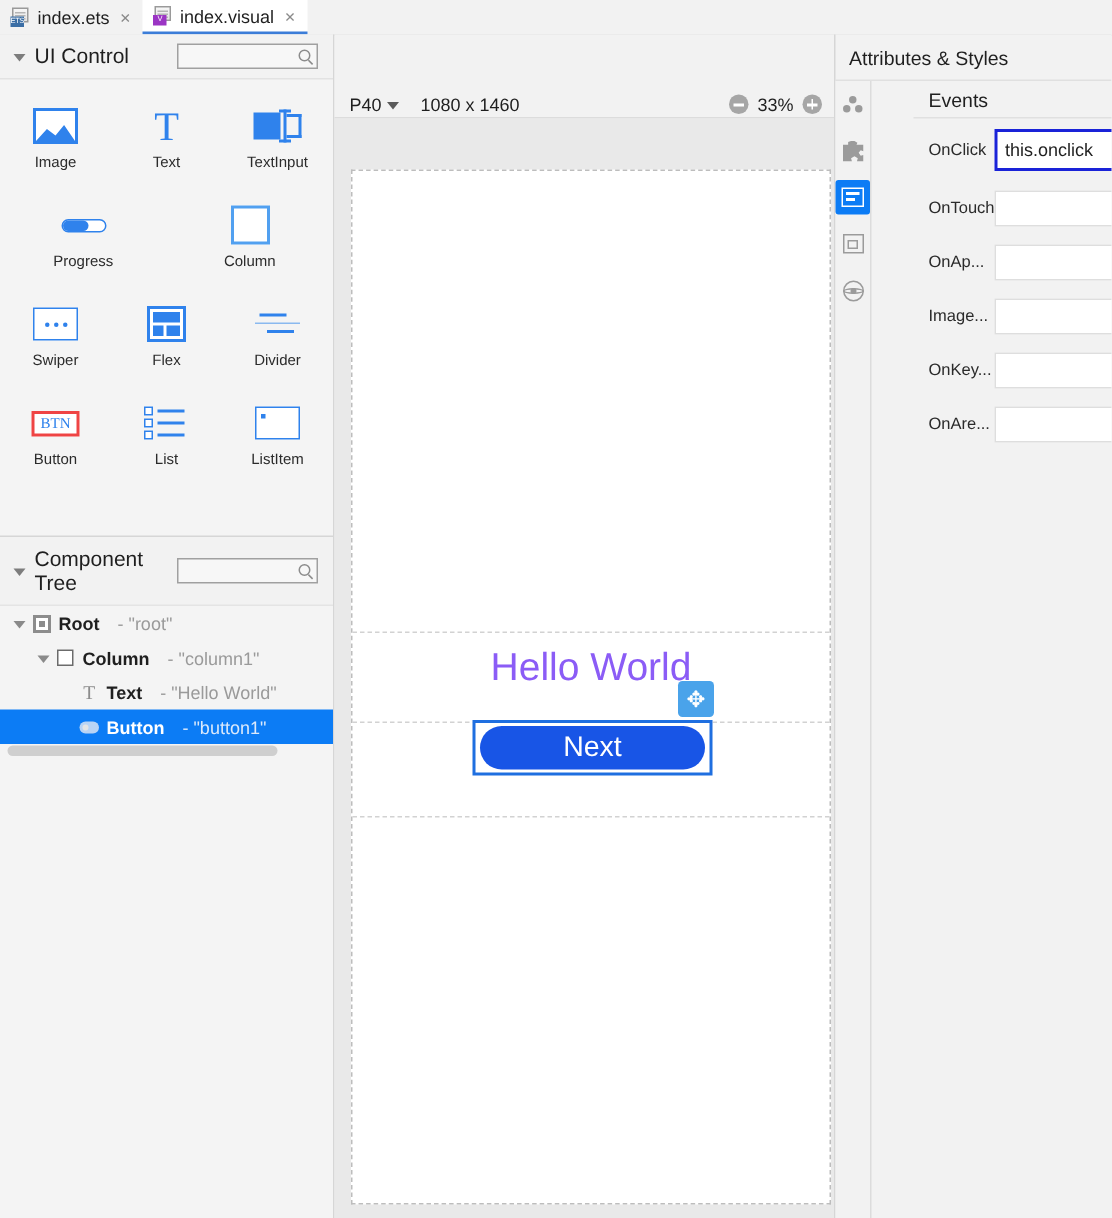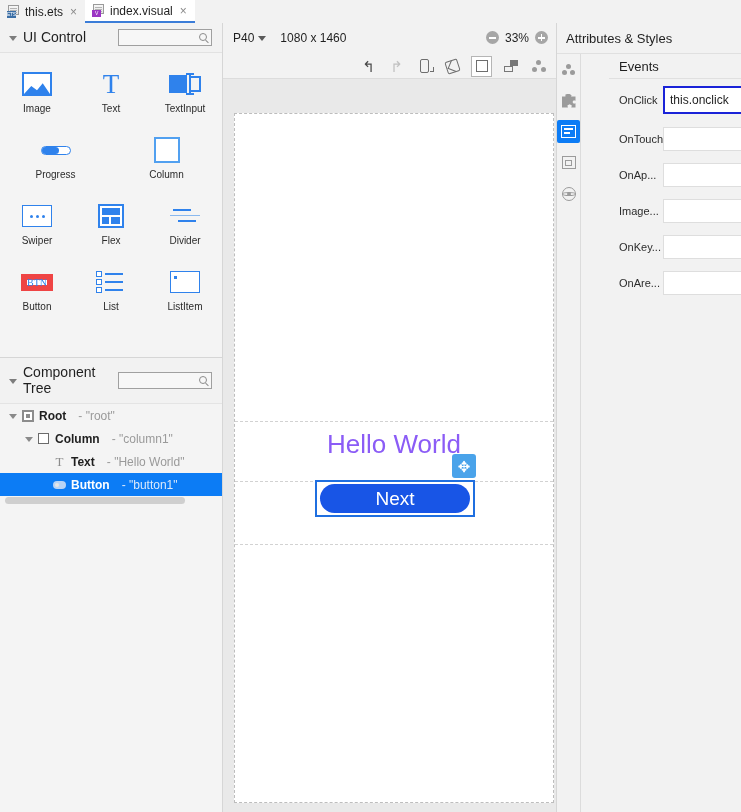--- a/index.html
+++ b/index.html
@@ -210,21 +210,21 @@
   .g-flex { width:26px;height:24px;border:2px solid #2f82ec;box-sizing:border-box;background:#fff;padding:2px;display:flex;flex-direction:column;gap:2px;}
   .g-flex .r1{height:7px;background:#2f82ec;}
   .g-flex .r2{flex:1;display:flex;gap:2px;}
   .g-flex .r2 .a{width:7px;background:#2f82ec;}
   .g-flex .r2 .b{flex:1;background:#2f82ec;}
   .g-div { width:30px;height:18px;position:relative; }
   .g-div i{position:absolute;left:3px;height:2px;background:#2f82ec;}
   .g-div .l1{top:2px;width:18px;}
   .g-div .l2{top:8px;left:0;width:30px;height:1px;background:#8ab9ef;}
   .g-div .l3{top:13px;left:8px;width:18px;}
-  .g-btn { width:32px;height:17px;border:6px solid #ef4444;box-sizing:border-box;background:#fff;color:#2f82ec;font-size:10px;display:flex;align-items:center;justify-content:center;font-family:"Liberation Serif",serif;}
+  .g-btn { width:32px;height:17px;border:2px solid #ef4444;box-sizing:border-box;background:#fff;color:#2f82ec;font-size:10px;display:flex;align-items:center;justify-content:center;font-family:"Liberation Serif",serif;}
   .g-list { width:30px;height:22px;display:flex;flex-direction:column;justify-content:space-between;}
   .g-list .li{display:flex;align-items:center;gap:3px;}
   .g-list .li .bx{width:6px;height:6px;border:1px solid #2f82ec;box-sizing:border-box;background:#fff;}
   .g-list .li .ln{width:18px;height:2px;background:#2f82ec;}
   .g-listitem { width:30px;height:22px;border:1px solid #2f82ec;box-sizing:border-box;background:#fff;padding:4px 3px;}
   .g-listitem .d{width:3px;height:3px;background:#2f82ec;float:left;margin-right:3px;}
   .g-listitem .l{height:3px;background:#2f82ec;margin-left:6px;}
 
   
   .tree-wrap {
@@ -297,20 +297,21 @@
     width: 333px; height: 56px;
     background: #f2f2f2;
     box-sizing: border-box;
     border-bottom: 1px solid #dcdcdc;
   }
   .ct-row1 {
     height: 30px;
     display: flex;
     align-items: center;
     padding-left: 10px;
+    margin-top: 32px;
   }
   .dev-sel { display:flex; align-items:center; gap:4px; cursor:pointer; font-size:12px; }
   .caret-dn {
     width:0;height:0;
     border-left:4px solid transparent;
     border-right:4px solid transparent;
     border-top:5px solid #5a5a5a;
   }
   .dev-res { margin-left:14px; font-size:12px; color:#1f1f1f; }
   .zoom-grp { margin-left:auto; margin-right:8px; display:flex; align-items:flex-start; gap:6px; }
@@ -525,21 +526,21 @@
 <body>
 
 <div class="app">
 
   <div class="tabbar">
     <div class="tab">
       <span class="file-ico">
         <span class="sheet"></span>
           <span class="badge ets">ETS</span>
       </span>
-      <span class="tab-title">this.ets</span>
+      <span class="tab-title">index.ets</span>
       <span class="tab-close">×</span>
     </div>
     <div class="tab active">
       <span class="file-ico">
         <span class="sheet"></span>
           <span class="badge vis">V</span>
       </span>
       <span class="tab-title">index.visual</span>
       <span class="tab-close">×</span>
     </div>

